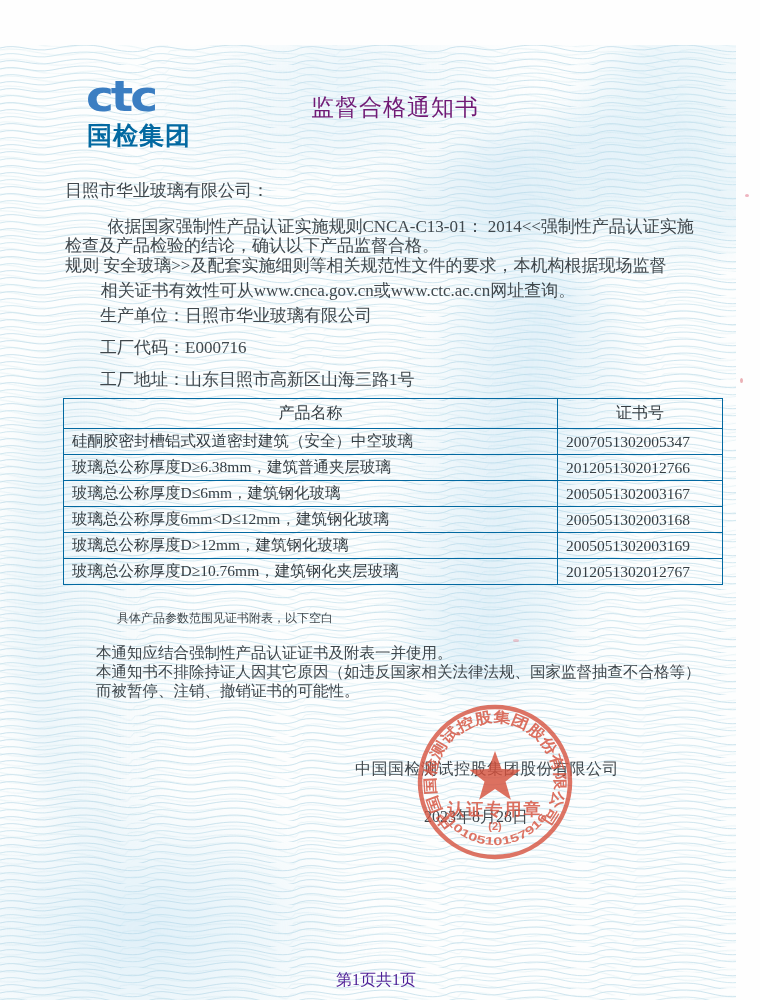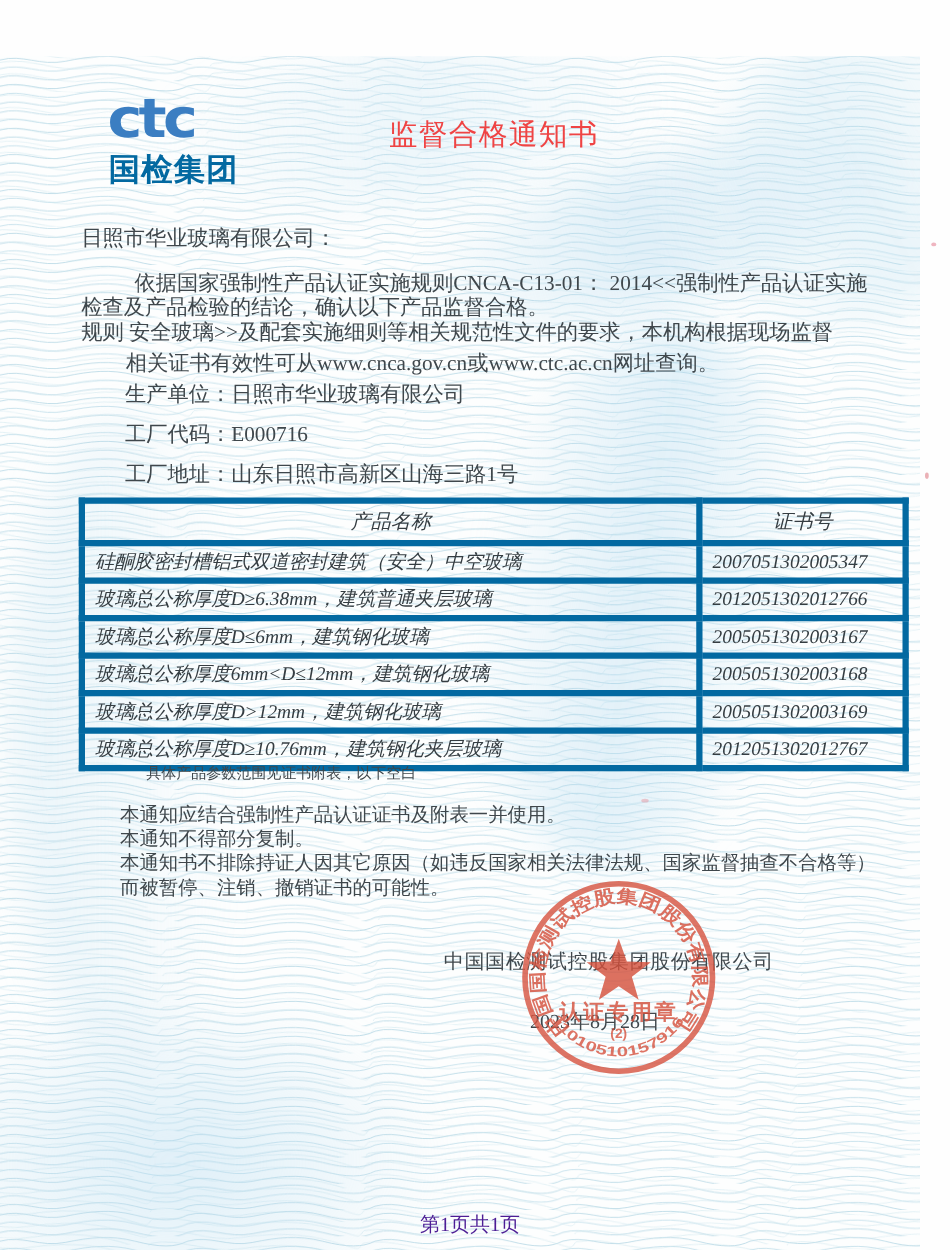--- a/index.html
+++ b/index.html
@@ -37,38 +37,38 @@
     font-weight:900;font-size:47px;line-height:47px;color:#3b7ec2;
     letter-spacing:-3px;transform:scaleY(.92);transform-origin:left top;
   }
   .logo-sub{
     font-family:"DejaVu Sans","Liberation Sans",sans-serif;
     font-weight:700;font-size:25px;line-height:26px;color:#0369a1;
     letter-spacing:1px;margin-top:2px;margin-left:1px;
   }
   .title{
     position:absolute;left:311px;top:92px;margin:0;
-    font-size:23px;font-weight:400;letter-spacing:1px;color:#ef4444;
+    font-size:23px;font-weight:400;letter-spacing:1px;color:#701a75;
   }
   
   .bodyblock{position:absolute;left:65px;top:181px;width:632px;font-size:17px;line-height:19.6px;}
   .recipient{margin-bottom:6px;}
   .para-line{white-space:nowrap;}
   .indent{text-indent:2.5em;margin-top:16px;}
   .url-line{margin-top:6px;text-indent:2.1em;white-space:nowrap;}
   .fields{position:absolute;left:100px;top:306px;font-size:17px;}
   .field-line{height:32px;line-height:20px;white-space:nowrap;}
   
   table.products{
     position:absolute;left:63px;top:398px;width:659px;
     border-collapse:collapse;table-layout:fixed;
     font-size:15.5px;color:#353d42;
   }
   table.products th,table.products td{
-    border:5px solid #0369a1;padding:0 8px;overflow:hidden;white-space:nowrap;font-style:italic;
+    border:1px solid #0369a1;padding:0 8px;overflow:hidden;white-space:nowrap;
   }
   table.products th{height:29px;font-weight:400;text-align:center;font-size:16px;}
   table.products td{height:25px;}
   td.c1{text-align:left;}
   td.c2,th.c2{}
   .colw1{width:494px;}.colw2{width:165px;}
   
   .blank-note{position:absolute;left:75px;top:610px;font-size:12px;white-space:nowrap;margin-left:42px;}
   .notes{position:absolute;left:64px;top:643px;font-size:15.5px;line-height:19.2px;}
   .notes div{white-space:nowrap;margin-left:32px;}
@@ -171,21 +171,20 @@
         <tr>
           <td class="c1">玻璃总公称厚度D≥10.76mm，建筑钢化夹层玻璃</td>
           <td class="c2">2012051302012767</td>
         </tr>
       </tbody>
   </table>
 
   <div class="blank-note">具体产品参数范围见证书附表，以下空白</div>
   <div class="notes" id="note-lines">
       <div>本通知应结合强制性产品认证证书及附表一并使用。</div>
-      <div>本通知不得部分复制。</div>
       <div>本通知书不排除持证人因其它原因（如违反国家相关法律法规、国家监督抽查不合格等）</div>
       <div>而被暂停、注销、撤销证书的可能性。</div>
     </div>
 
   <div class="sig-company">中国国检测试控股集团股份有限公司</div>
   <div class="sig-date">2023年8月28日</div>
 
   <svg class="stamp" viewBox="0 0 160 160" xmlns="http://www.w3.org/2000/svg">
     <circle cx="80" cy="80" r="75" fill="none" stroke="#d5503c" stroke-width="4.5" opacity="0.9"></circle>
     <defs>

